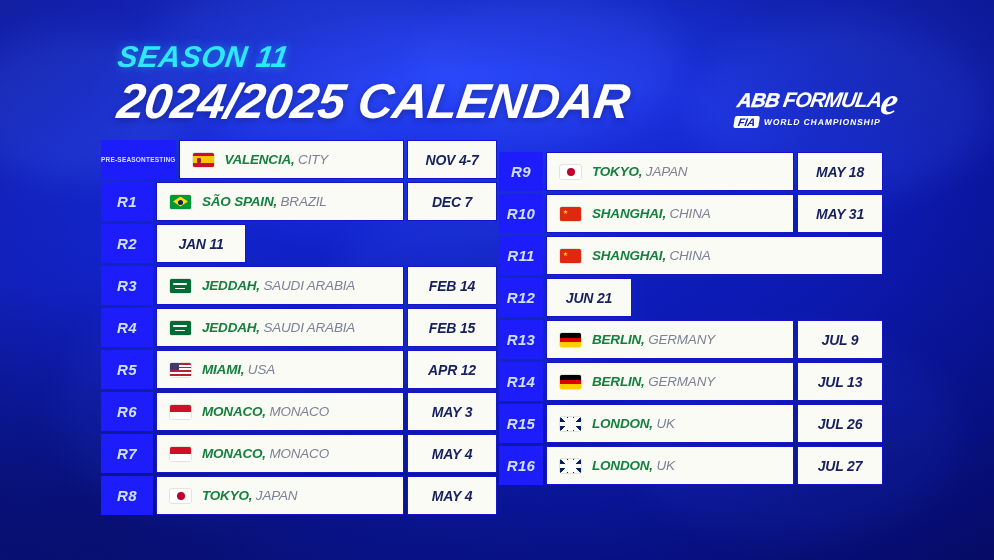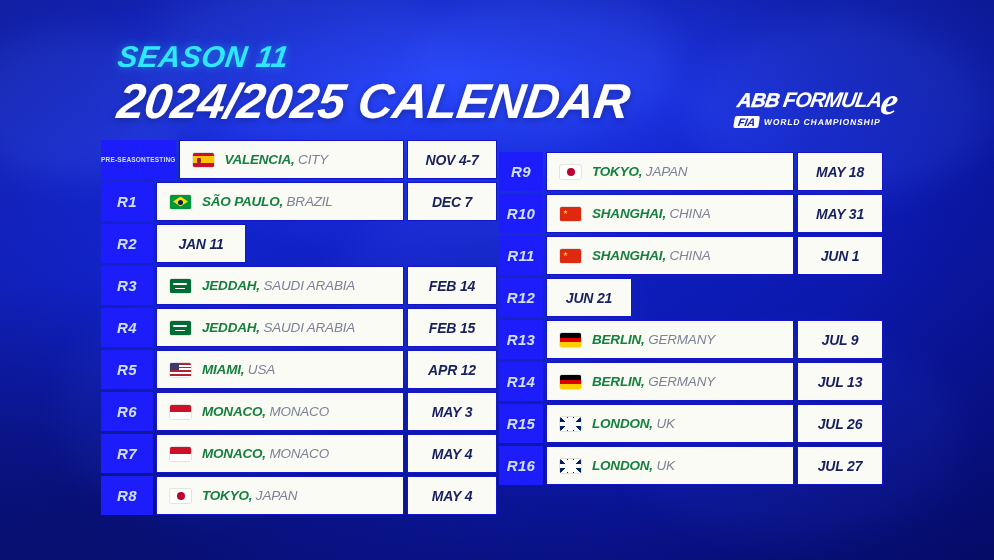--- a/index.html
+++ b/index.html
@@ -172,21 +172,21 @@
         <div class="venue">
           <span class="flag f-es"></span>
           <span class="vtext"><span class="city">VALENCIA,</span><span class="country"> CITY</span></span>
         </div>
         <div class="date">NOV 4-7</div>
       </div>
       <div class="row">
         <div class="badge">R1</div>
         <div class="venue">
           <span class="flag f-br"></span>
-          <span class="vtext"><span class="city">SÃO PAULO,</span><span class="country"> BRAZIL</span></span>
+          <span class="vtext"><span class="city">SÃO SPAIN,</span><span class="country"> BRAZIL</span></span>
         </div>
         <div class="date">DEC 7</div>
       </div>
       <div class="row">
         <div class="badge">R2</div>
         <div class="date">JAN 11</div>
       </div>
       <div class="row">
         <div class="badge">R3</div>
         <div class="venue">
@@ -252,21 +252,20 @@
           <span class="vtext"><span class="city">SHANGHAI,</span><span class="country"> CHINA</span></span>
         </div>
         <div class="date">MAY 31</div>
       </div>
       <div class="row">
         <div class="badge">R11</div>
         <div class="venue">
           <span class="flag f-cn"></span>
           <span class="vtext"><span class="city">SHANGHAI,</span><span class="country"> CHINA</span></span>
         </div>
-        <div class="date">JUN 1</div>
       </div>
       <div class="row">
         <div class="badge">R12</div>
         <div class="date">JUN 21</div>
       </div>
       <div class="row">
         <div class="badge">R13</div>
         <div class="venue">
           <span class="flag f-de"></span>
           <span class="vtext"><span class="city">BERLIN,</span><span class="country"> GERMANY</span></span>

